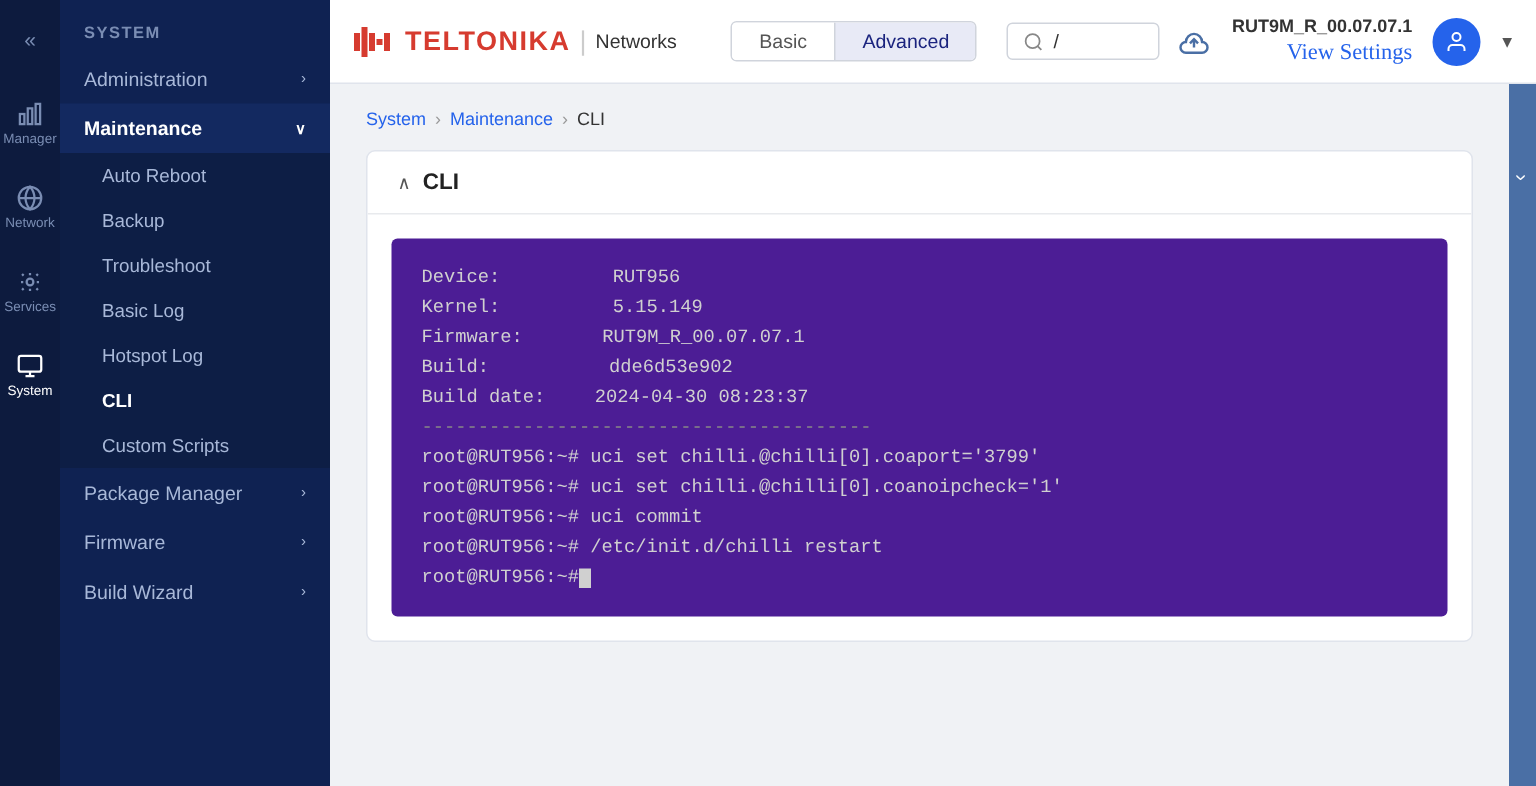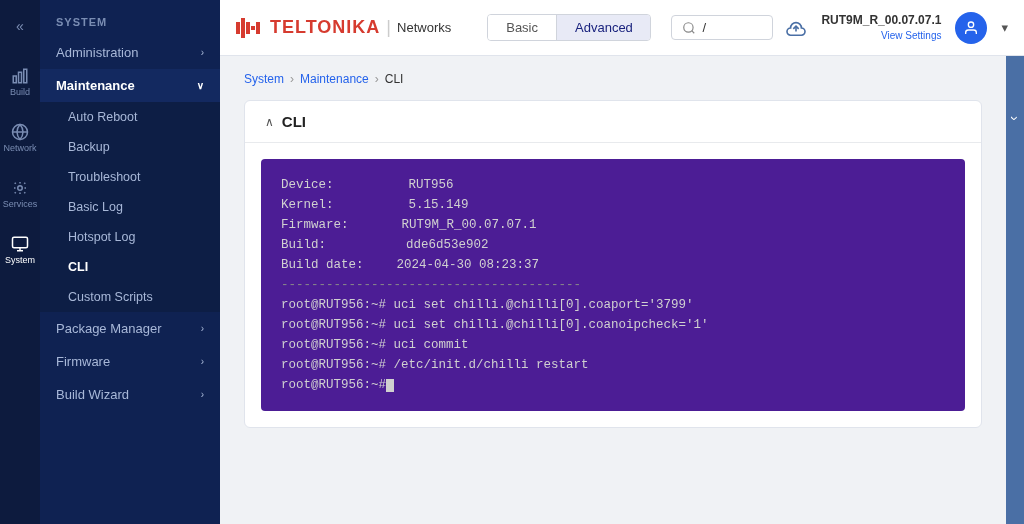--- a/index.html
+++ b/index.html
@@ -150,21 +150,21 @@
     }
 
     .topbar-right {
       margin-left: auto;
       display: flex;
       align-items: center;
       gap: 14px;
     }
     .device-info { text-align: right; line-height: 1.3; }
     .device-model { font-size: 12px; color: #333; font-weight: 600; }
-    .view-settings { font-size: 10px; color: #2563eb; cursor: pointer; }
+    .view-settings { font-size: 15px; color: #2563eb; cursor: pointer; font-family: Liberation Serif, serif; }
     .user-avatar {
       width: 32px; height: 32px;
       background: #2563eb;
       border-radius: 50%;
       display: flex; align-items: center; justify-content: center;
       color: #fff; font-size: 14px;
     }
 
     
     .content-wrapper {
@@ -260,21 +260,21 @@
 <div class="far-left">
   <div class="far-left-icon">
     <span>«</span>
   </div>
   <div class="far-left-icon" style="flex-direction:column;gap:2px;">
     <svg width="18" height="18" viewBox="0 0 24 24" fill="none" stroke="currentColor" stroke-width="2">
         <rect x="3" y="12" width="4" height="9"></rect>
         <rect x="10" y="7" width="4" height="14"></rect>
         <rect x="17" y="3" width="4" height="18"></rect>
       </svg>
-    <span style="font-size:9px;color:#7a8db3">Build</span>
+    <span style="font-size:9px;color:#7a8db3">Manager</span>
   </div>
   <div class="far-left-icon" style="flex-direction:column;gap:2px;">
     <svg width="18" height="18" viewBox="0 0 24 24" fill="none" stroke="currentColor" stroke-width="2">
         <circle cx="12" cy="12" r="10"></circle>
         <line x1="2" y1="12" x2="22" y2="12"></line>
         <path d="M12 2a15.3 15.3 0 0 1 4 10 15.3 15.3 0 0 1-4 10 15.3 15.3 0 0 1-4-10 15.3 15.3 0 0 1 4-10z"></path>
       </svg>
     <span style="font-size:9px;color:#7a8db3">Network</span>
   </div>
   <div class="far-left-icon" style="flex-direction:column;gap:2px;">

